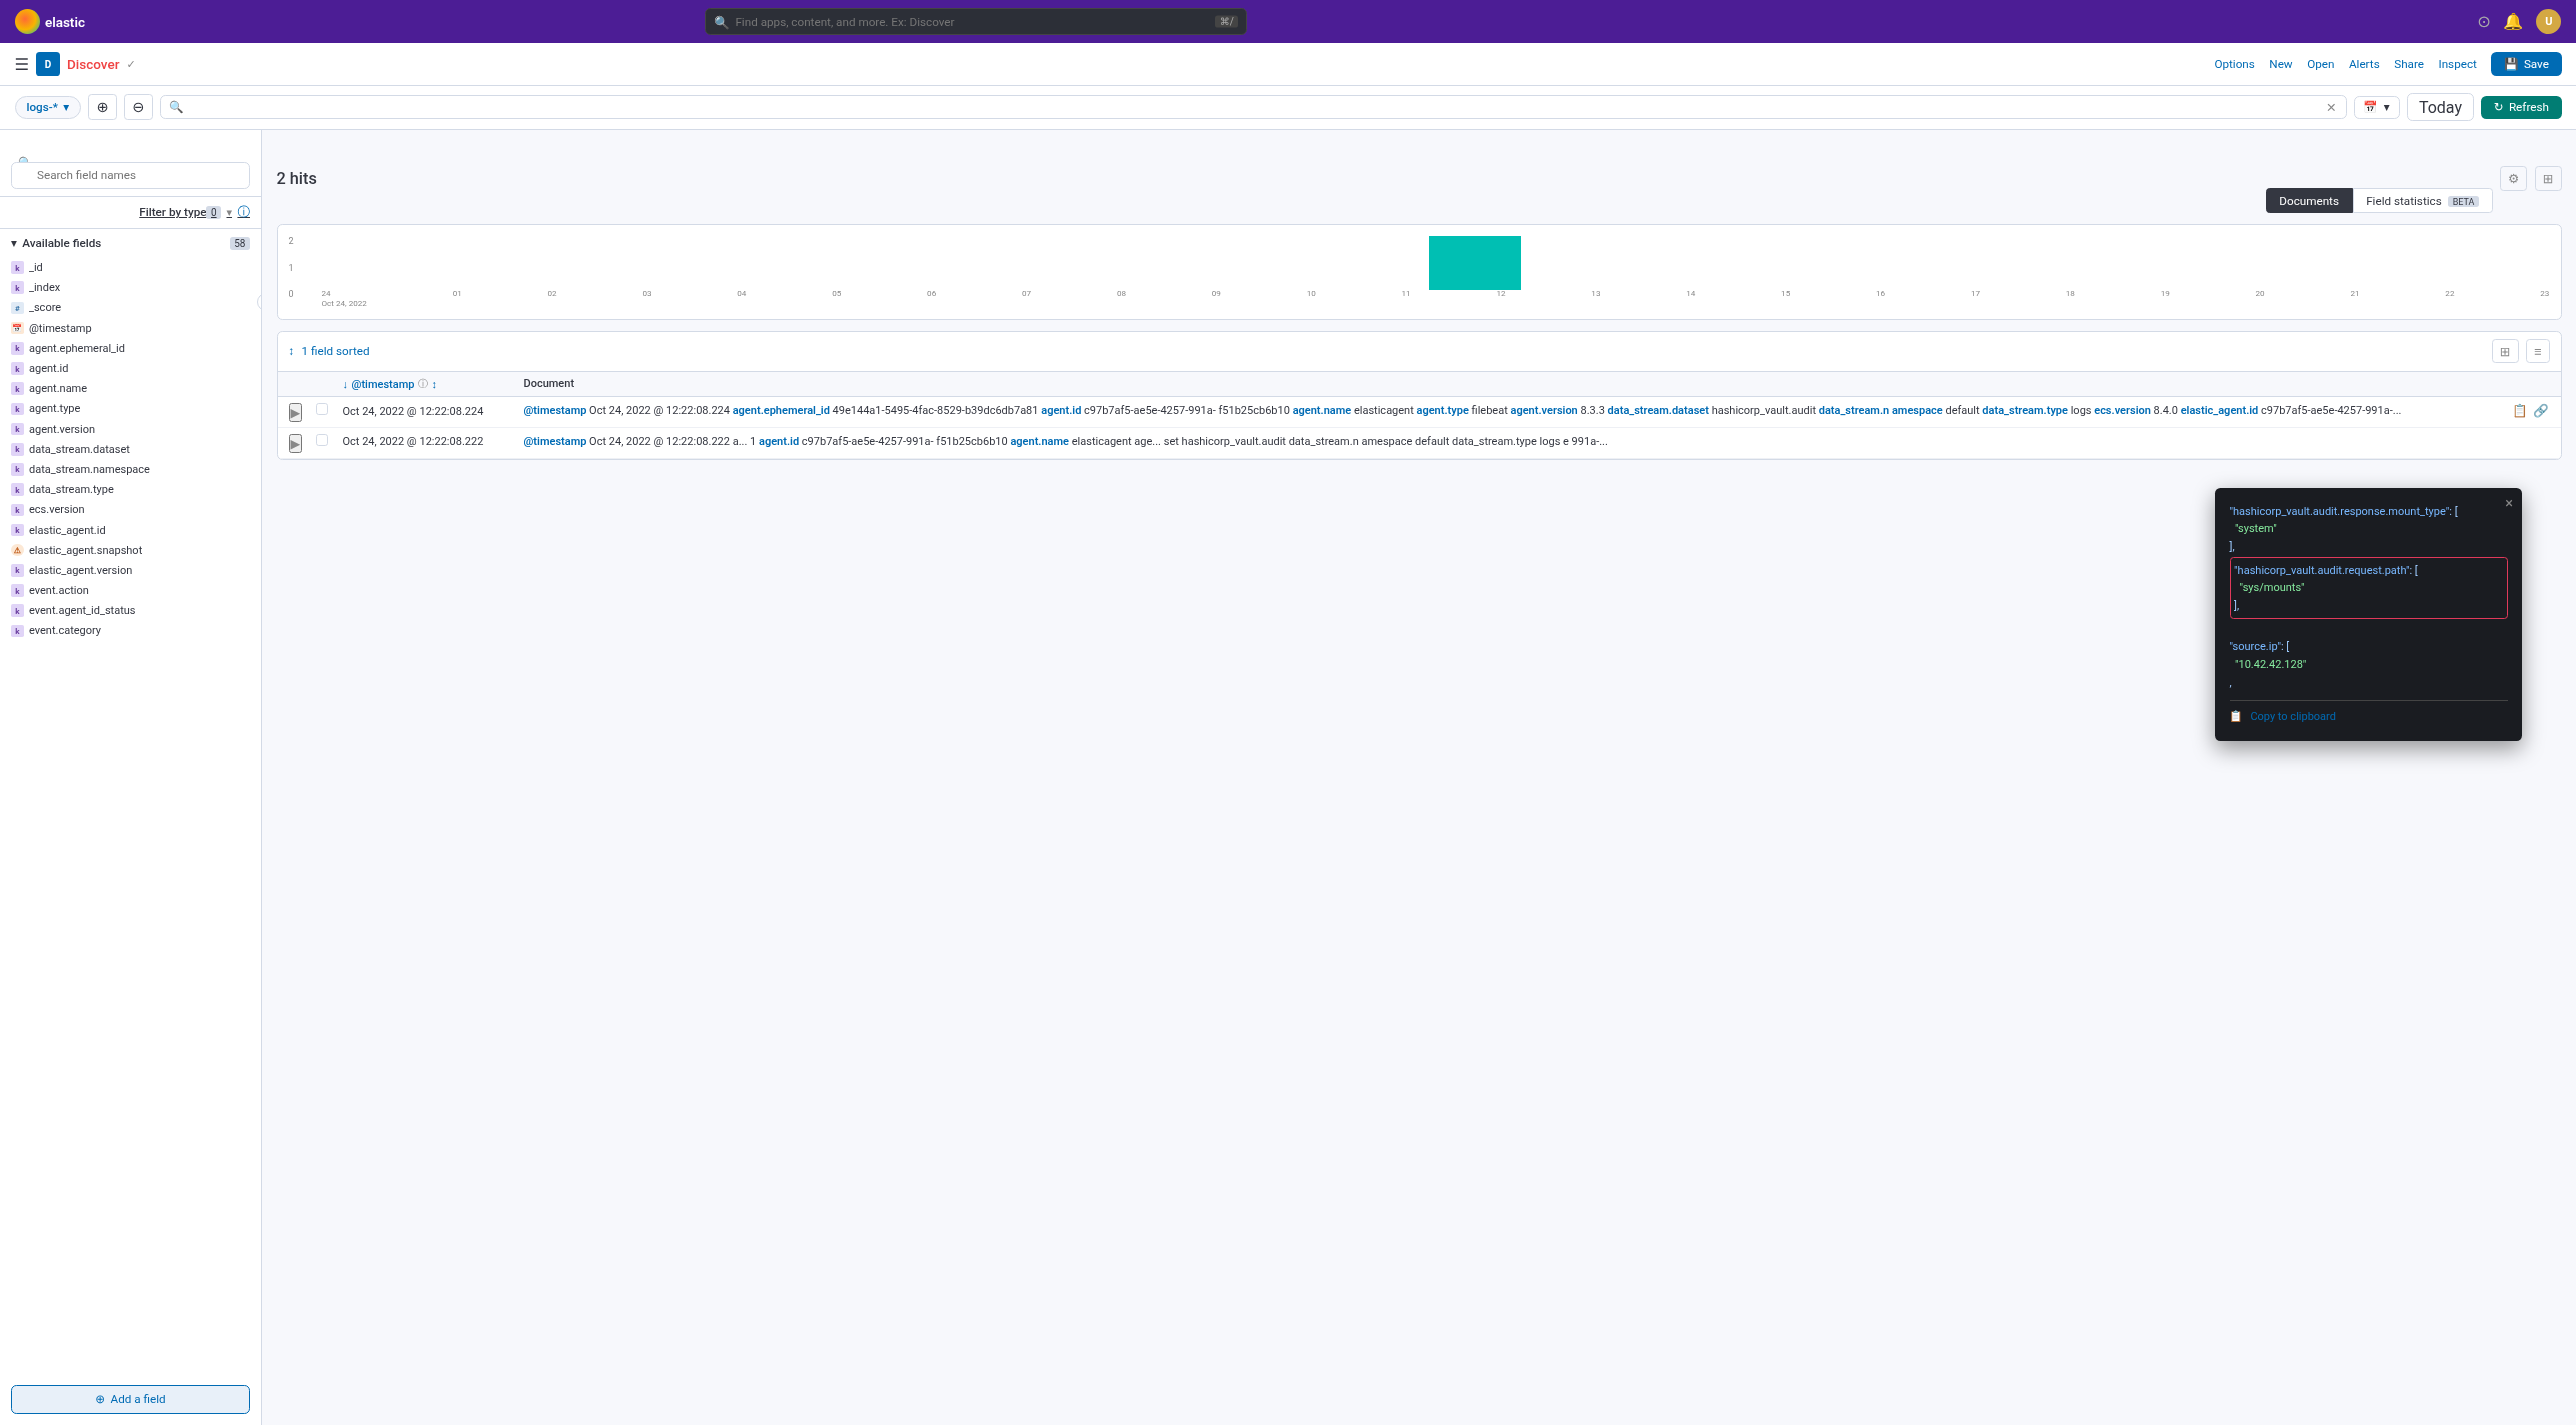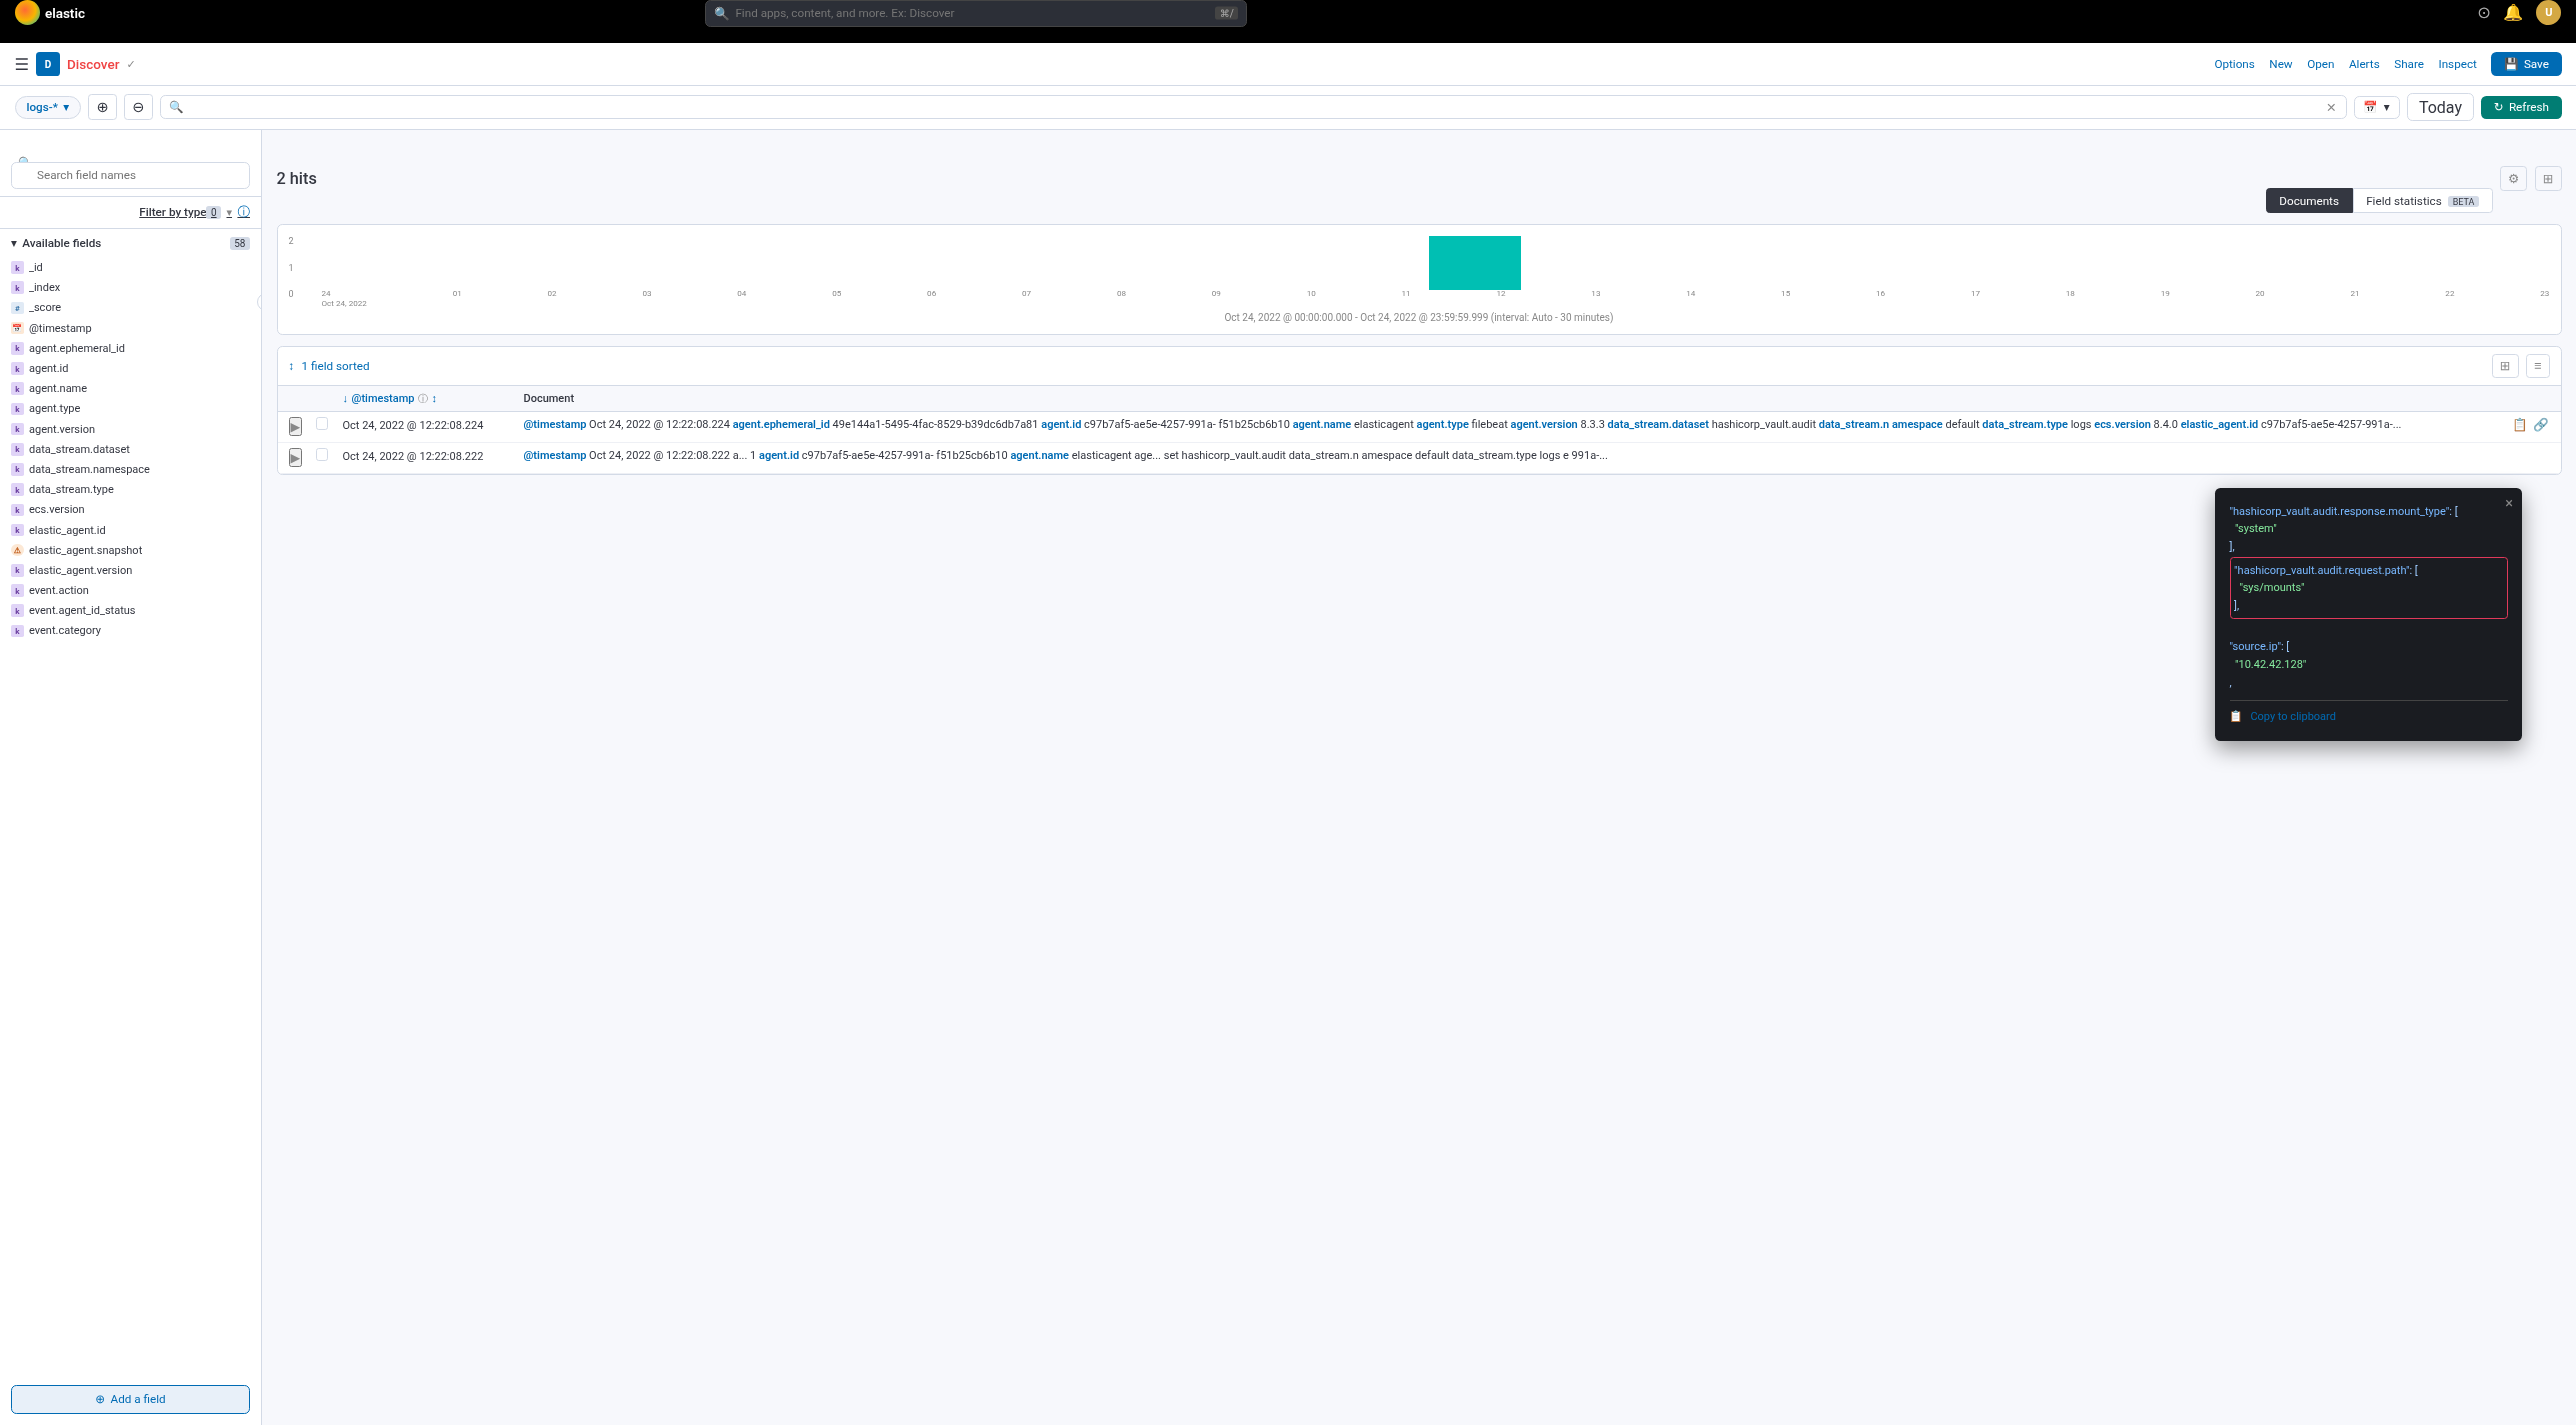--- a/index.html
+++ b/index.html
@@ -1,23 +1,23 @@
 <!DOCTYPE html>
 <html style="font-size:14.5px"><head>
   <meta charset="utf-8">
   <style>
     * { box-sizing: border-box; margin: 0; padding: 0; font-family: -apple-system, BlinkMacSystemFont, 'Segoe UI', Roboto, sans-serif; }
     body { background: #f7f8fc; color: #343741; font-size: 11.7px; overflow: hidden; }
 
     
     .top-nav {
-      background: #000000;
+      background: #4c1d95;
       height: 43px;
       display: flex;
-      align-items: flex-start;
+      align-items: center;
       padding: 0 14.5px;
       gap: 11px;
     }
     .elastic-logo {
       display: flex;
       align-items: center;
       gap: 5.4px;
     }
     .elastic-logo-circle {
       width: 25px; height: 25px;
@@ -712,21 +712,20 @@
           <span class="hist-x-label">16</span>
           <span class="hist-x-label">17</span>
           <span class="hist-x-label">18</span>
           <span class="hist-x-label">19</span>
           <span class="hist-x-label">20</span>
           <span class="hist-x-label">21</span>
           <span class="hist-x-label">22</span>
           <span class="hist-x-label">23</span>
         </div>
       </div>
-      <div class="hist-subtitle">Oct 24, 2022 @ 00:00:00.000 - Oct 24, 2022 @ 23:59:59.999 (interval: Auto - 30 minutes)</div>
     </div>
 
     <div class="results-table">
       <div class="sort-row">
         <span>↕</span>
         <span>1 field sorted</span>
         <div style="margin-left:auto;display:flex;gap:7.2px;">
           <button class="icon-btn">⊞</button>
           <button class="icon-btn">≡</button>
         </div>

